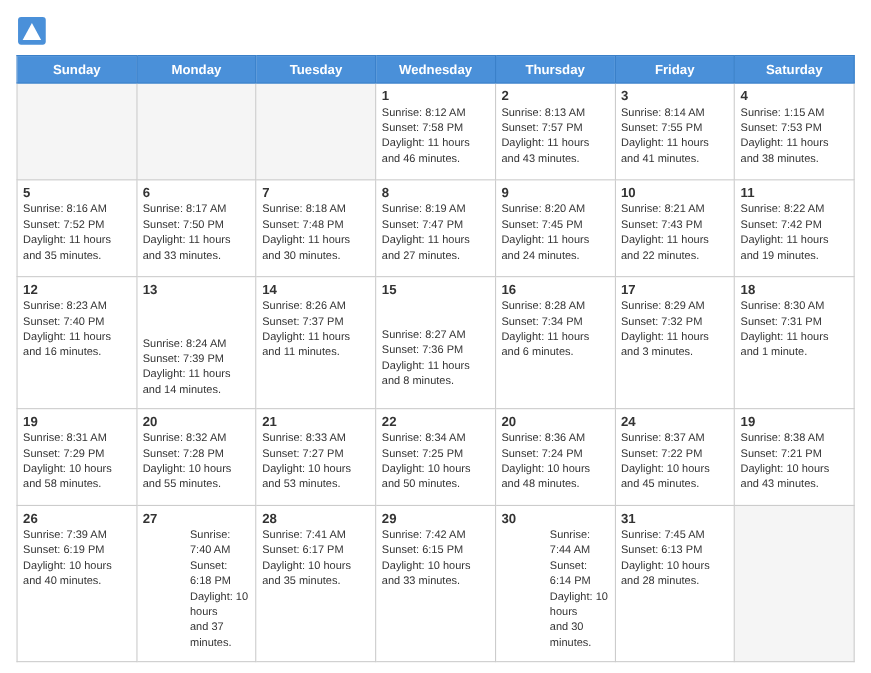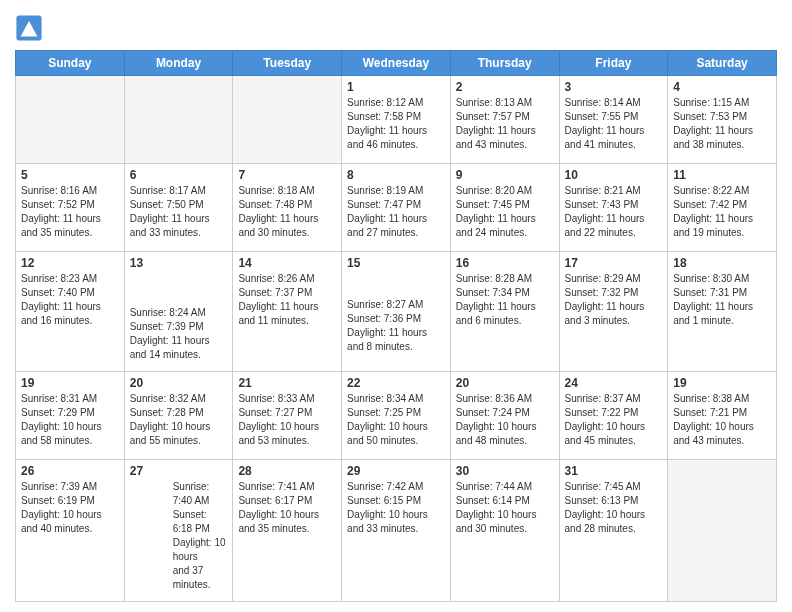--- a/index.html
+++ b/index.html
@@ -345,21 +345,21 @@
           </td>
           <td>
             <span class="day-number">29</span>
             <div class="day-info" style="white-space: pre-line;">Sunrise: 7:42 AM
 Sunset: 6:15 PM
 Daylight: 10 hours
 and 33 minutes.</div>
           </td>
           <td>
             <span class="day-number">30</span>
-            <div class="day-info" style="white-space: pre-line;">Sunrise: 7:44 AM
+            <div class="day-info" style="white-space: pre-line; margin-left: 44px;">Sunrise: 7:44 AM
 Sunset: 6:14 PM
 Daylight: 10 hours
 and 30 minutes.</div>
           </td>
           <td>
             <span class="day-number">31</span>
             <div class="day-info" style="white-space: pre-line;">Sunrise: 7:45 AM
 Sunset: 6:13 PM
 Daylight: 10 hours
 and 28 minutes.</div>

